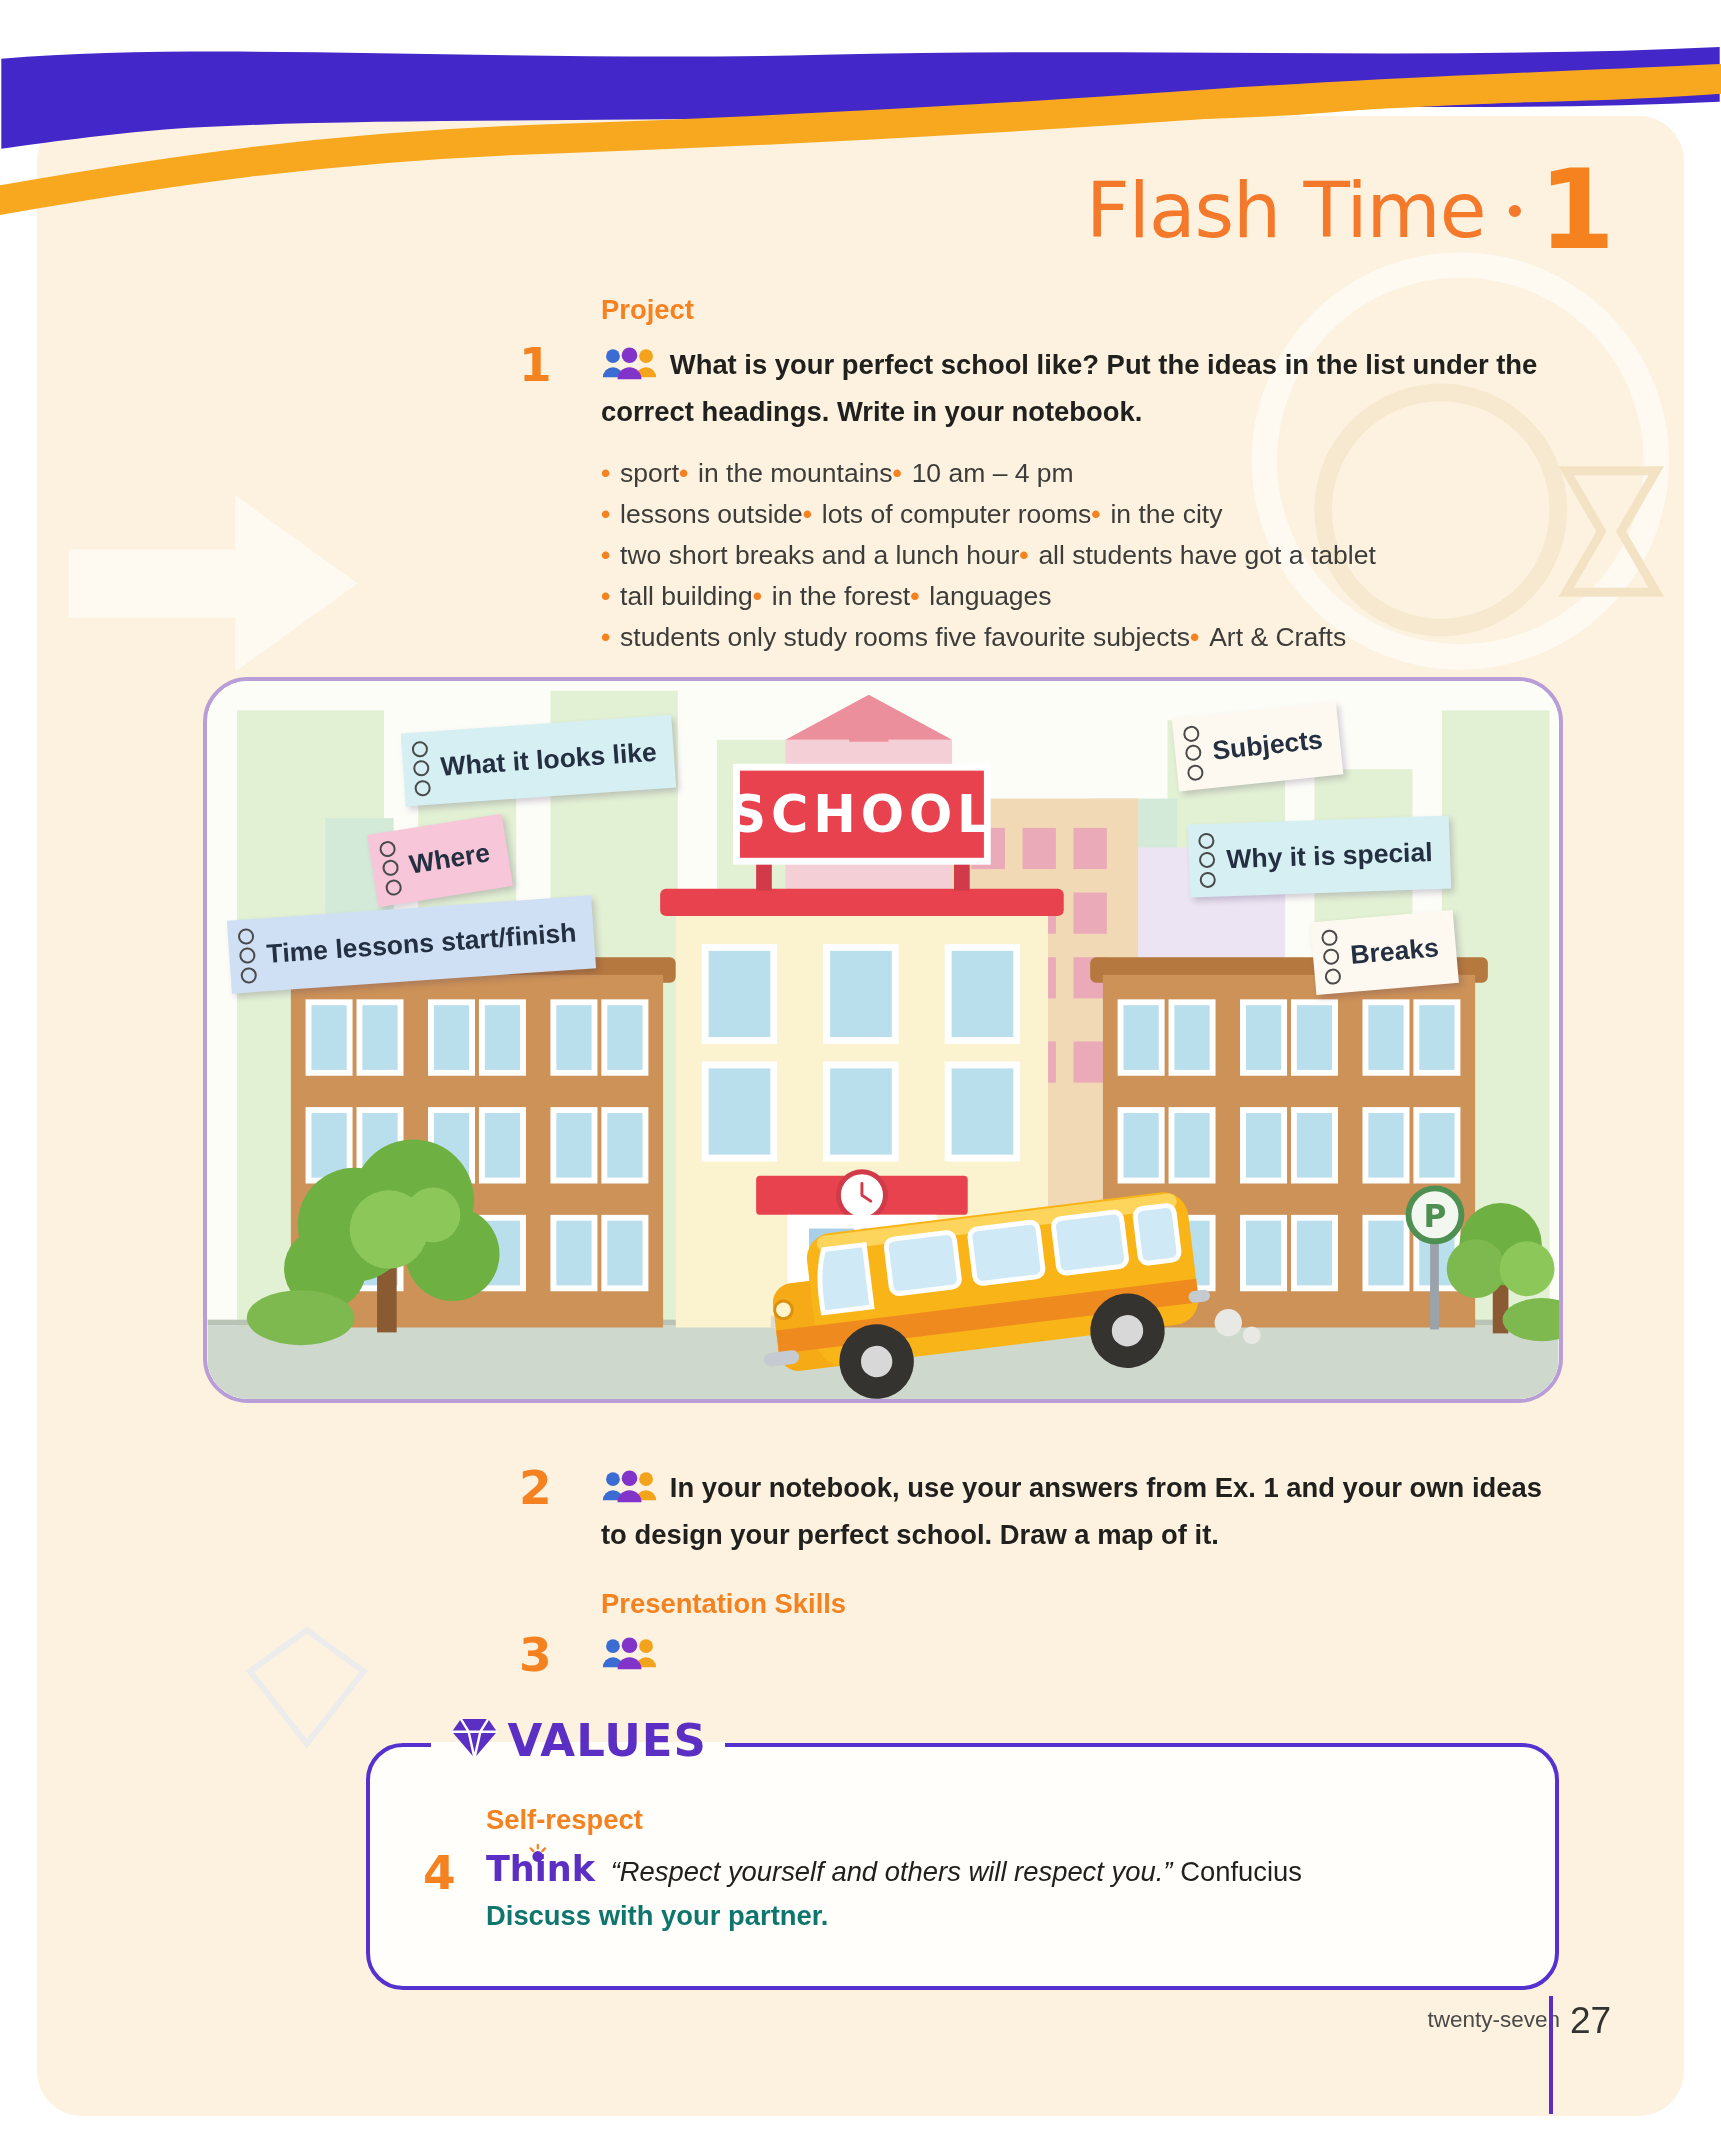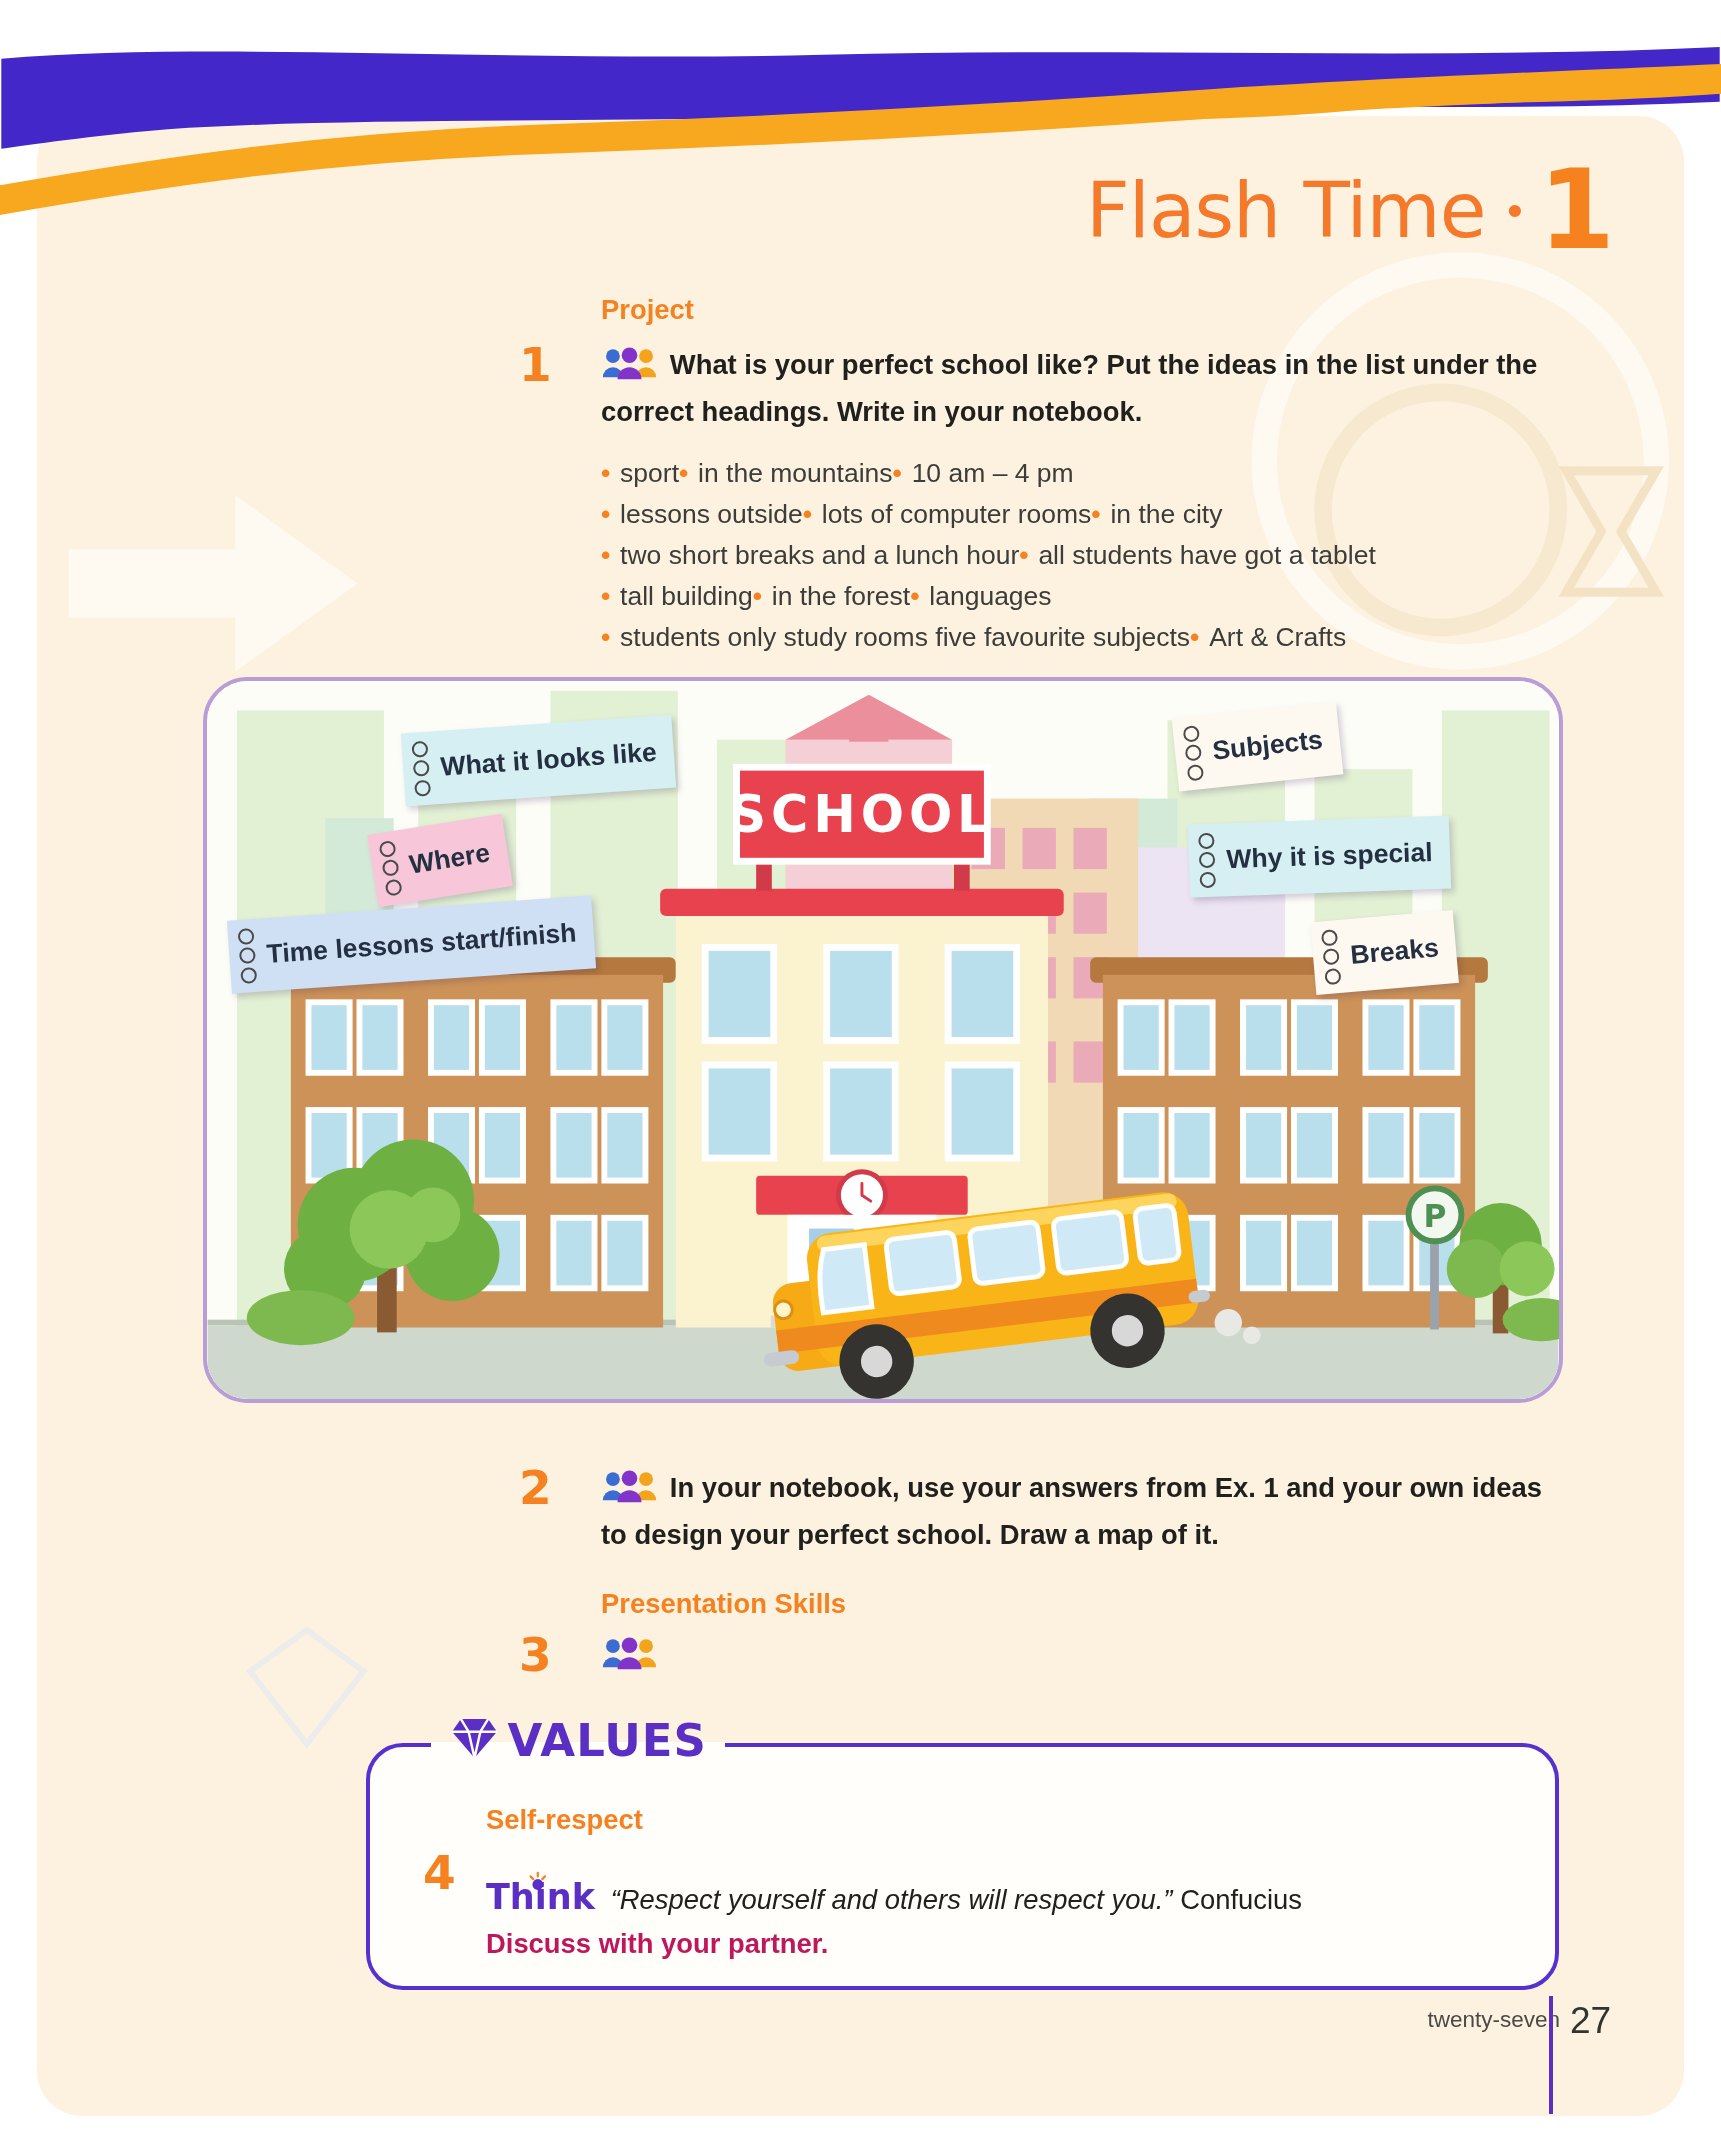--- a/index.html
+++ b/index.html
@@ -80,26 +80,26 @@
     padding:0 17.6px;
     background:linear-gradient(to bottom, #fcf2df 0%, #fcf2df 52%, #fffefb 52%, #fffefb 100%);
   }
   .values-word { color:#5b2fc4; font:700 45px "DejaVu Sans", sans-serif; letter-spacing:1px; }
   .self-respect { position:absolute; left:116px; top:57px; color:#f58220; font-weight:700; font-size:27.4px; }
   .ex4 { position:absolute; left:116px; top:102px; width:1010px; }
   .ex4 .ex-num { left:-63px; top:-3.9px; }
   .ex4-line { margin:0; font-size:27.4px; line-height:1.4; }
   .think {
     position:relative; display:inline-block; margin-right:15.7px;
-    color:#5b2fc4; font:700 35px "DejaVu Sans", sans-serif;margin-top:28px;
+    color:#5b2fc4; font:700 35px "DejaVu Sans", sans-serif;
   }
   .think .bulb { position:absolute; left:41px; top:-16.7px; }
   .quote { font-weight:400; font-style:italic; color:#20201e; }
   .author { font-weight:400; color:#20201e; margin-left:7.8px; }
-  .ex4-line2 { margin:8.8px 0 0; font-weight:700; font-size:27.4px; color:#be185d; }
+  .ex4-line2 { margin:8.8px 0 0; font-weight:700; font-size:27.4px; color:#0f766e; }
 
   
   .footer-word { position:absolute; top:2007px; right:192px; font-size:22.5px; color:#4a4a48; }
   .footer-rule { position:absolute; left:1549px; top:1996px; width:3.9px; height:118px; background:#5b2fc4; }
   .footer-num  { position:absolute; left:1570px; top:2000px; font-size:37px; color:#333331; }
 </style>
 </head>
 <body>
 
 <div class="page">

